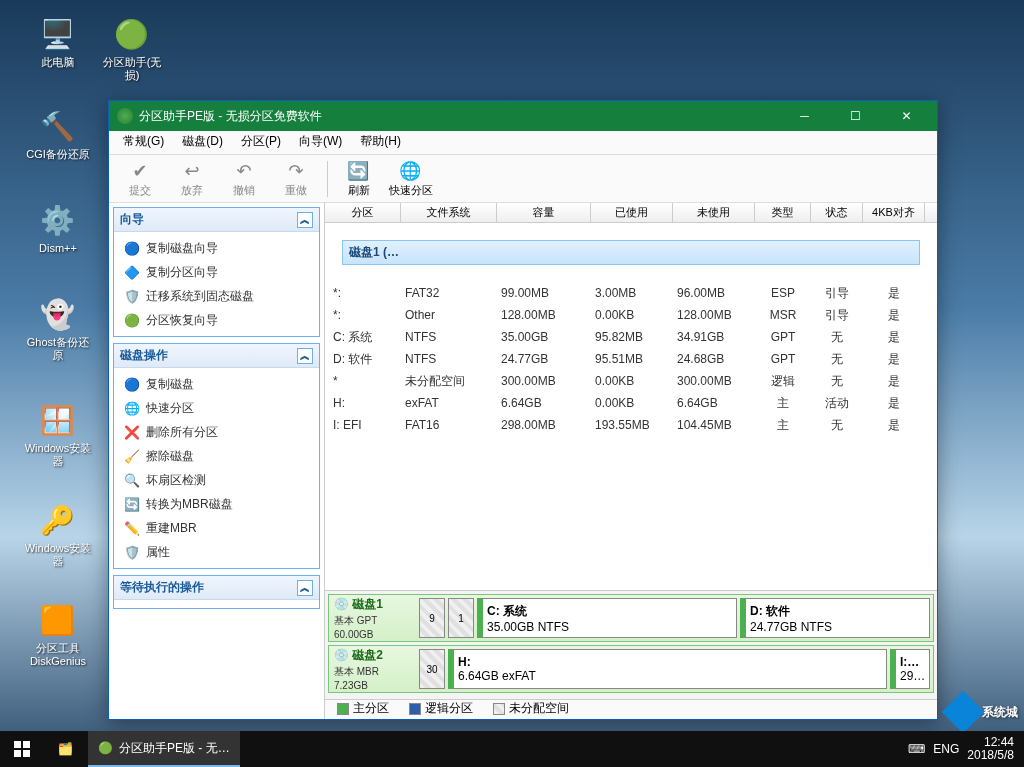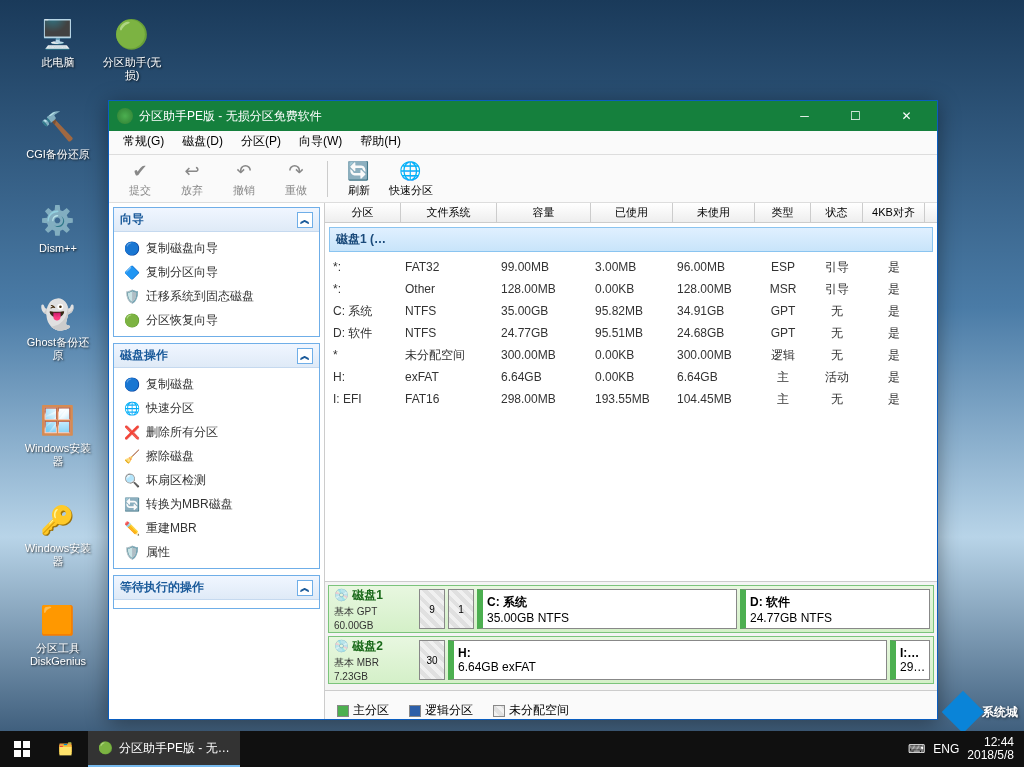--- a/index.html
+++ b/index.html
@@ -26,42 +26,42 @@
 .panel{border:1px solid #6faee8;background:#fff}
 .panel-hd{height:24px;background:linear-gradient(#f0f6ff,#dfeaf7);border-bottom:1px solid #c5d9ef;display:flex;align-items:center;justify-content:space-between;padding:0 6px;font-weight:bold;color:#1a5a9a}
 .panel-hd .collapse{width:16px;height:16px;border:1px solid #6faee8;background:#fff;display:flex;align-items:center;justify-content:center;color:#1a5a9a;font-size:10px;cursor:pointer}
 .panel-body{padding:4px 2px}
 .panel-item{height:24px;display:flex;align-items:center;gap:6px;padding:0 8px;cursor:pointer;color:#333}
 .panel-item .pico{width:16px;height:16px;display:flex;align-items:center;justify-content:center;font-size:13px}
 .main{flex:1;display:flex;flex-direction:column;overflow:hidden}
 .colhdr{height:20px;background:linear-gradient(#fff,#eee);border-bottom:1px solid #ccc;display:flex}
 .colhdr div{border-right:1px solid #ccc;padding:2px 4px;font-size:11px;overflow:hidden;text-align:center}
 .plist{flex:1;overflow:auto;background:#fff}
-.disk-group{background:linear-gradient(#e0f0ff,#c8e4fa);border:1px solid #8ac4f0;margin:4px;padding:3px 6px;font-weight:bold;color:#1a4a7a;font-size:12px}
+.disk-group{background:linear-gradient(#e0f0ff,#c8e4fa);border:1px solid #8ac4f0;margin:17px;padding:3px 6px;font-weight:bold;color:#1a4a7a;font-size:12px}
 .prow{display:flex;height:22px;align-items:center;color:#333}
 .prow div{padding:2px 4px;font-size:12px;overflow:hidden;white-space:nowrap;text-align:left}
 .c-part{width:76px;text-align:left !important;padding-left:8px !important}
 .c-fs{width:96px;text-align:left !important}
 .c-cap{width:94px}
 .c-used{width:82px}
 .c-free{width:82px}
 .c-type{width:56px;text-align:center !important}
 .c-stat{width:52px;text-align:center !important}
 .c-4k{width:62px;text-align:center !important}
 .diskmap{border-top:1px solid #ccc;background:#f4f4f4;padding:3px}
 .dm-row{border:1px solid #7bc47b;background:linear-gradient(#e8f7e0,#d4f0c8);margin-bottom:3px;padding:3px;display:flex;gap:3px;align-items:stretch;height:48px}
 .dm-info{width:84px;display:flex;flex-direction:column;justify-content:center;gap:1px;padding-left:2px}
 .dm-info .dname{font-weight:bold;color:#1a6a1a;font-size:12px}
 .dm-info .dsub{font-size:10px;color:#333}
 .dm-seg{border:1px solid #888;background:#fff;display:flex;flex-direction:column;justify-content:center;padding:2px 4px;font-size:10px;position:relative}
 .dm-seg .sname{font-weight:bold}
 .dm-seg.small{width:26px;align-items:center;justify-content:center;overflow:hidden}
 .dm-seg.green{border-left:6px solid #4caf50}
 .dm-seg.hatch{background:repeating-linear-gradient(45deg,#f0f0f0,#f0f0f0 4px,#e0e0e0 4px,#e0e0e0 8px)}
-.legend{height:29px;border-top:1px solid #ccc;background:#fafafa;display:flex;align-items:flex-end;gap:20px;padding:0 12px}
+.legend{height:20px;border-top:1px solid #ccc;background:#fafafa;display:flex;align-items:flex-start;gap:20px;padding:0 12px}
 .leg{display:flex;align-items:center;gap:4px;font-size:11px}
 .leg .sw{width:12px;height:12px;border:1px solid #888}
 .taskbar{position:absolute;left:0;right:0;bottom:0;height:36px;background:#101010;display:flex;align-items:center;color:#fff}
 .taskbar .start{width:44px;height:36px;display:flex;align-items:center;justify-content:center;cursor:pointer}
 .taskbar .titem{height:36px;width:44px;display:flex;align-items:center;justify-content:center;cursor:pointer}
 .taskbar .tapp{height:36px;padding:0 10px;display:flex;align-items:center;gap:6px;background:#333;cursor:pointer;border-bottom:2px solid #76b9ed}
 .taskbar .tray{margin-left:auto;display:flex;align-items:center;gap:8px;padding:0 10px;font-size:11px}
 .watermark{position:absolute;right:6px;bottom:40px;color:#fff;font-size:20px;font-weight:bold;display:flex;align-items:center;gap:4px;text-shadow:1px 1px 3px rgba(0,0,0,.6)}
 .watermark .logo{width:30px;height:30px;background:#0a84d8;transform:rotate(45deg)}
 </style>

